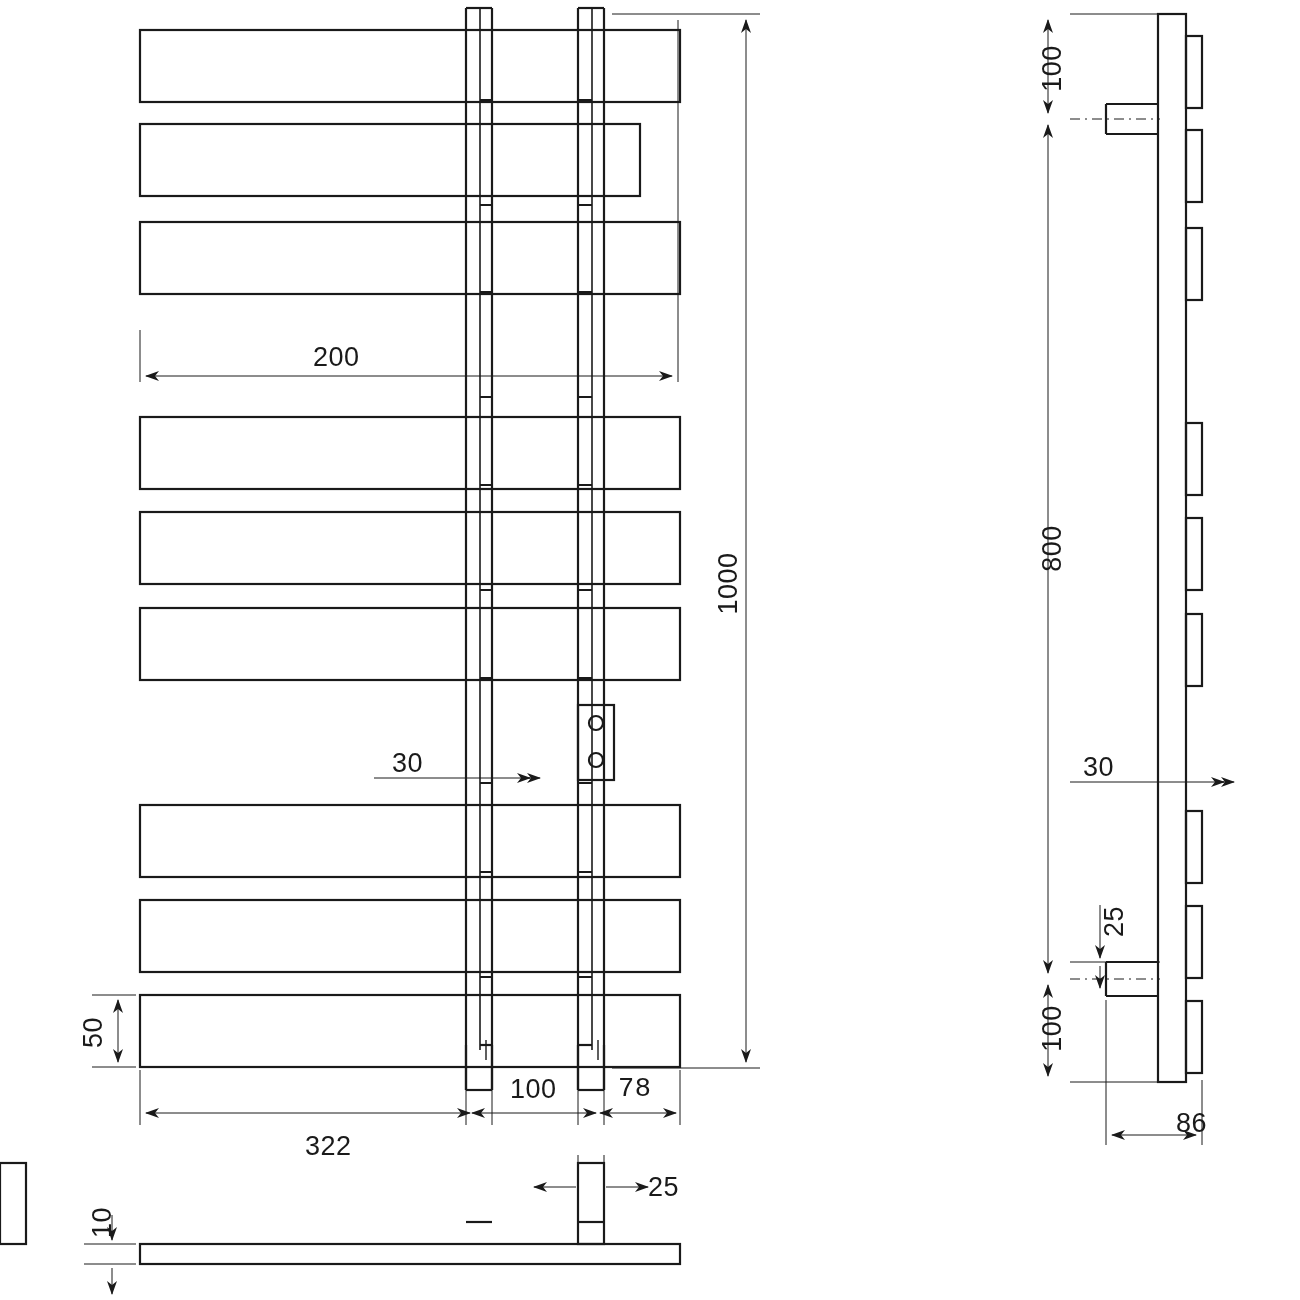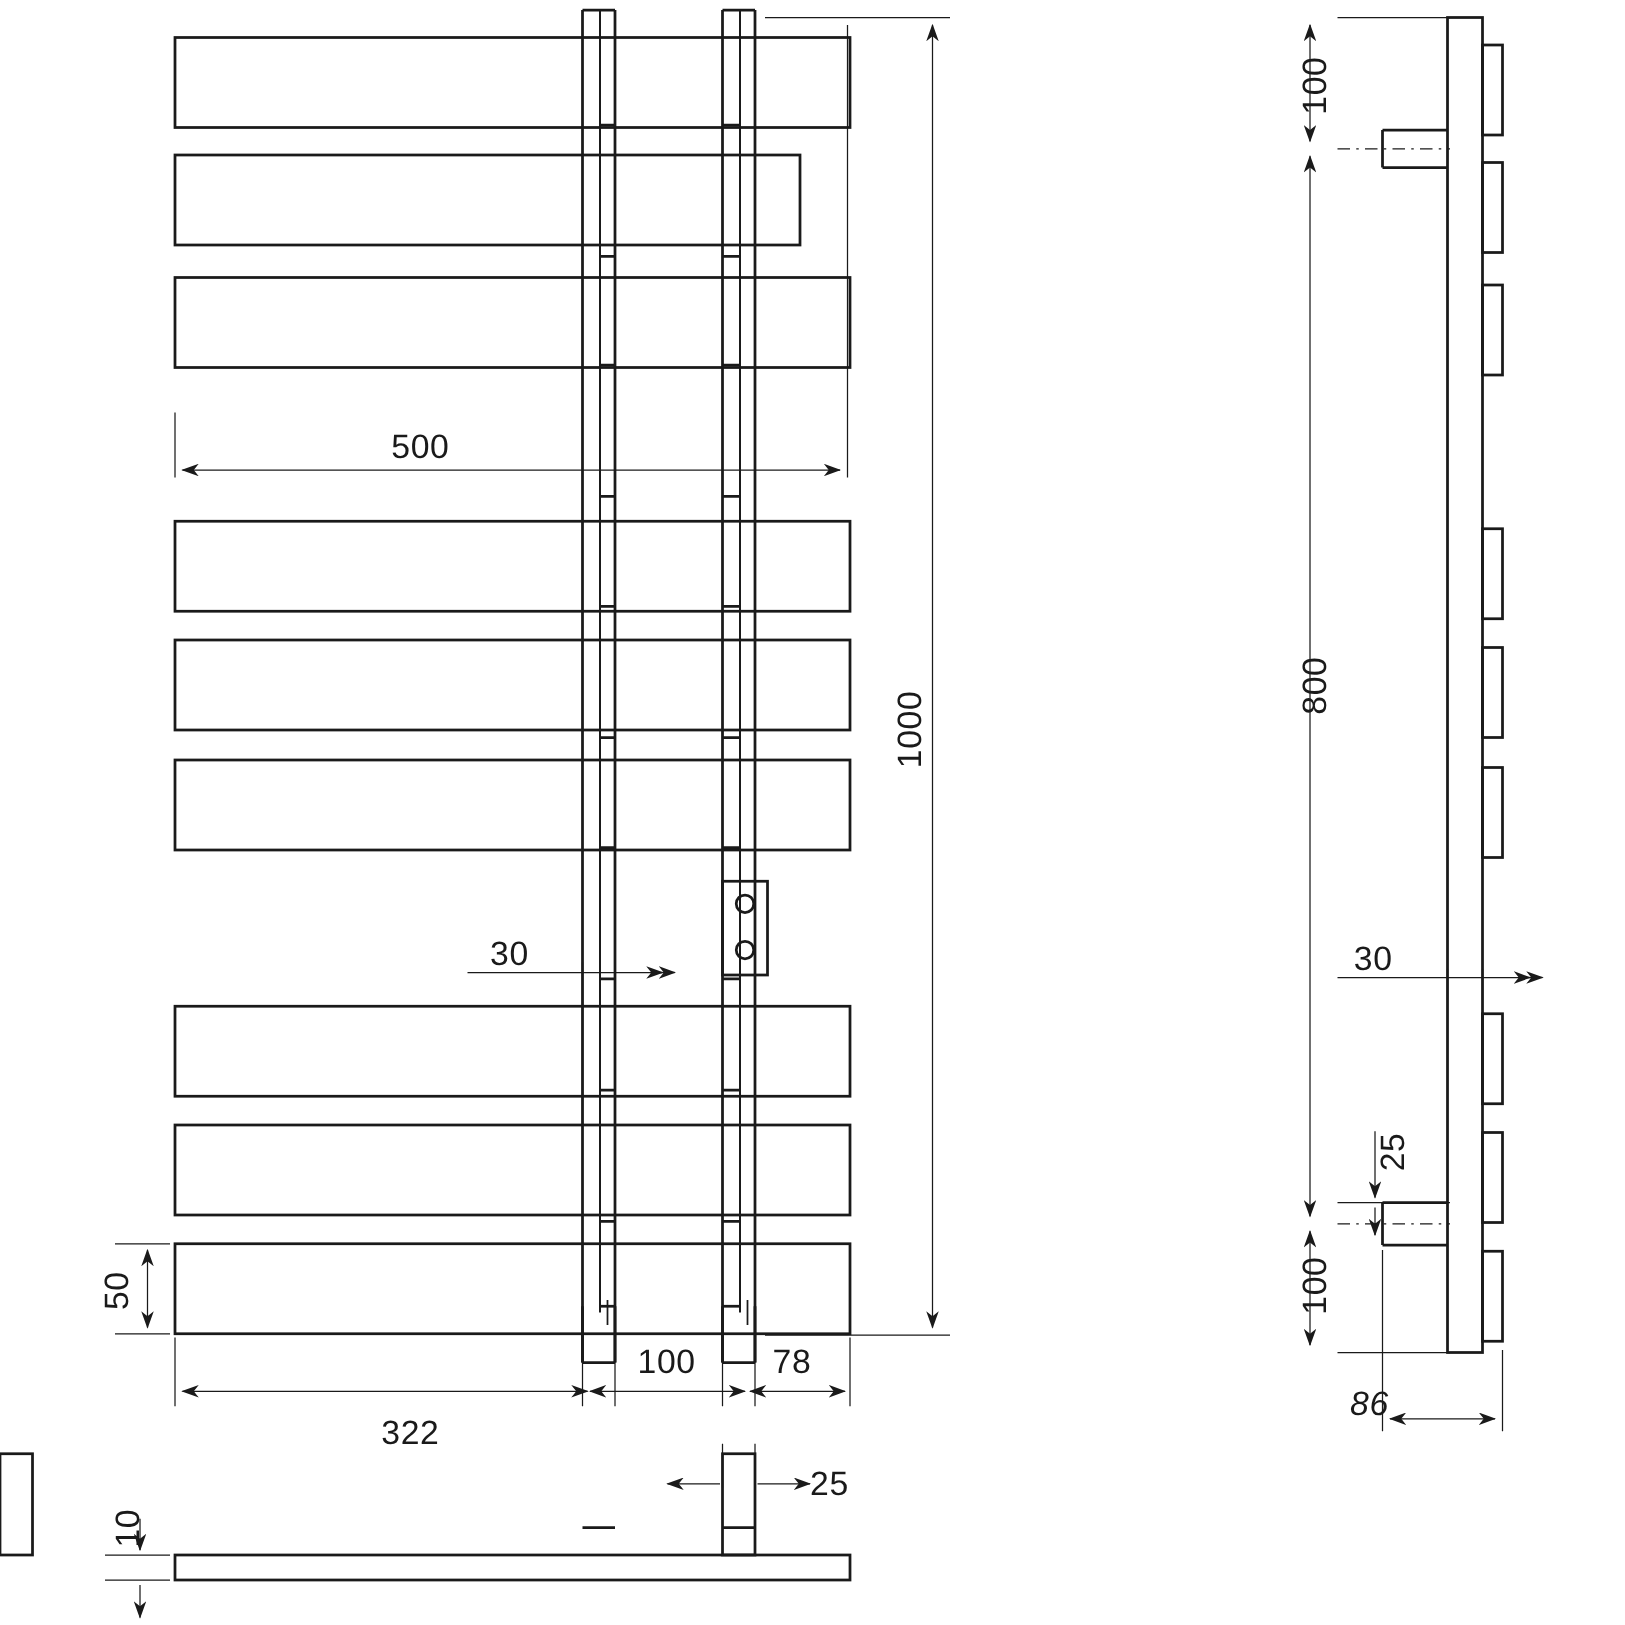--- a/index.html
+++ b/index.html
@@ -208,43 +208,43 @@
 
       <path d="M578,1155 L578,1190"></path>
       <path d="M604,1155 L604,1190"></path>
       <path d="M534,1187 L576,1187" marker-start="url(#arrB)"></path>
       <path d="M606,1187 L648,1187" marker-end="url(#arrA)"></path>
     </g>
 
   </g>
 </svg>
 
-<span class="dim-text" style="left:313px; top:342px;">500</span>
+<span class="dim-text" style="left:313px; top:342px;">200</span>
 
 <span class="dim-text vert" style="left:697px; top:568px;">1000</span>
 
 <span class="dim-text" style="left:392px; top:748px;">30</span>
 
 <span class="dim-text vert" style="left:78px; top:1017px;">50</span>
 
 <span class="dim-text" style="left:305px; top:1131px;">322</span>
 
 <span class="dim-text" style="left:510px; top:1074px;">100</span>
 
-<span class="dim-text" style="left:618px; top:1074px;">78</span>
+<span class="dim-text" style="left:618px; top:1074px;font-family:Liberation Mono, monospace;">78</span>
 
 <span class="dim-text vert" style="left:1029px; top:53px;">100</span>
 
 <span class="dim-text vert" style="left:1029px; top:533px;">800</span>
 
 <span class="dim-text" style="left:1083px; top:752px;">30</span>
 
 <span class="dim-text vert" style="left:1099px; top:906px;">25</span>
 
 <span class="dim-text vert" style="left:1029px; top:1013px;">100</span>
 
-<span class="dim-text" style="left:1080px; top:1108px;font-style:italic;">86</span>
+<span class="dim-text" style="left:1176px; top:1108px;">86</span>
 
 <span class="dim-text vert" style="left:87px; top:1207px;">10</span>
 
 <span class="dim-text" style="left:648px; top:1172px;">25</span>
 
 </div>
 
 </body></html>

